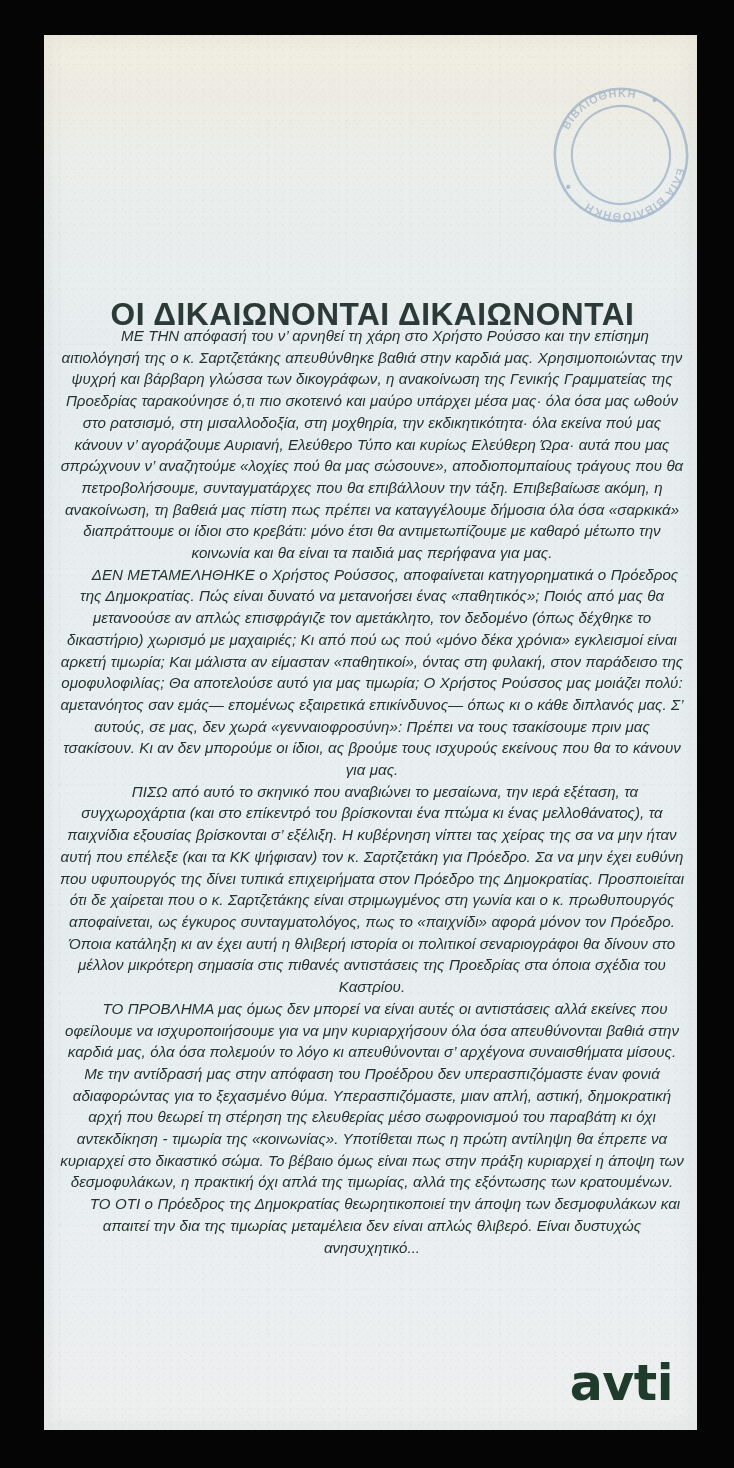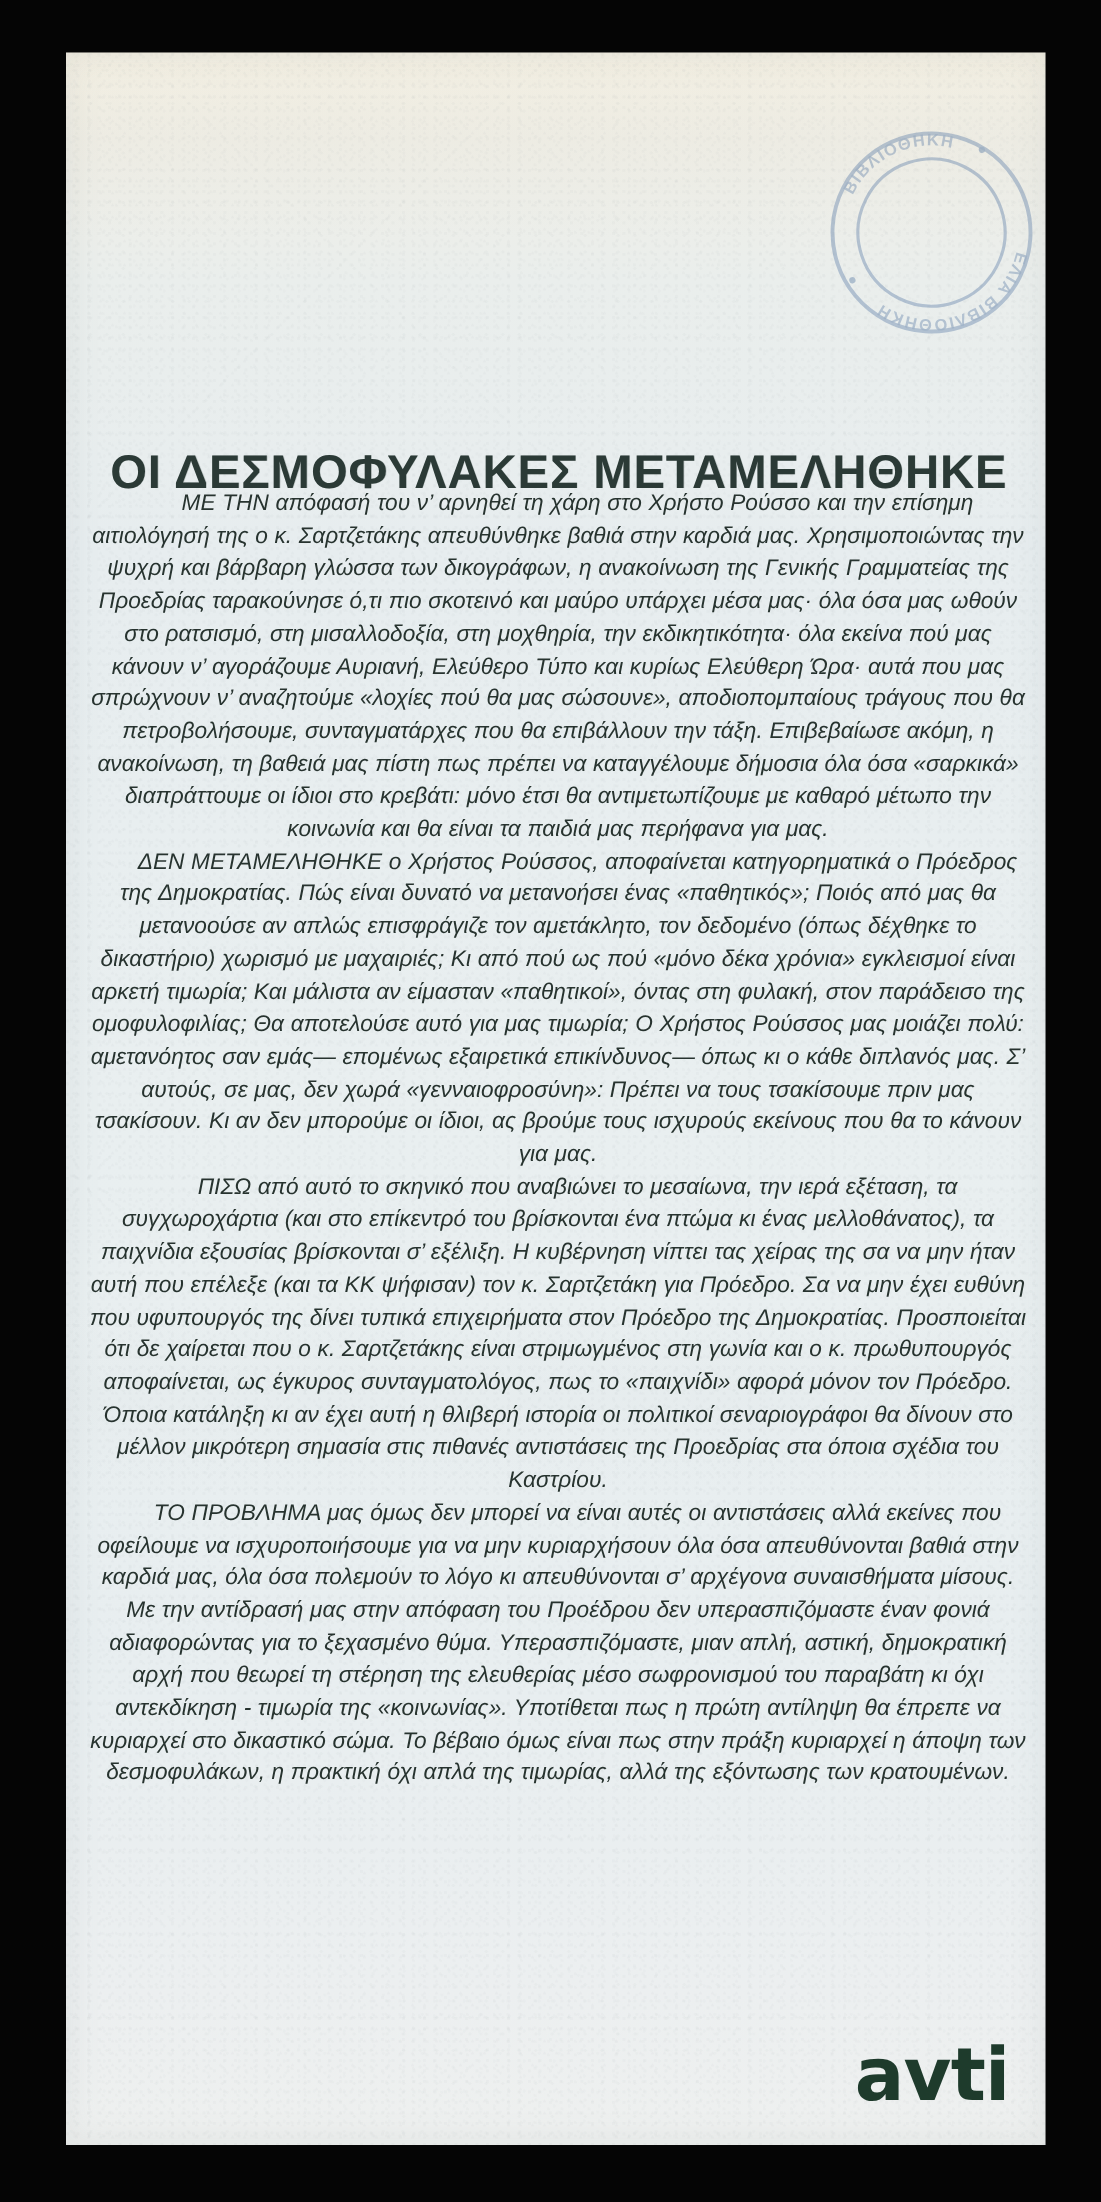--- a/index.html
+++ b/index.html
@@ -155,25 +155,26 @@
         <text>
           <textPath href="#arc-bot" startOffset="17%">ΕΛΙΑ  ΒΙΒΛΙΟΘΗΚΗ</textPath>
         </text>
       </g>
       <defs>
         <path id="arc-top" d="M 22 78 A 58 58 0 0 1 138 78"></path>
         <path id="arc-bot" d="M 138 78 A 58 58 0 0 1 22 78"></path>
       </defs>
     </svg>
 
-    <h1 id="headline">ΟΙ ΔΕΣΜΟΦΥΛΑΚΕΣ ΜΕΤΑΜΕΛΗΘΗΚΕ</h1>
+    <h1 id="headline">ΟΙ ΔΙΚΑΙΩΝΟΝΤΑΙ ΔΙΚΑΙΩΝΟΝΤΑΙ</h1>
 
     <div id="article">
       <p class="para">ΜΕ ΤΗΝ απόφασή του ν’ αρνηθεί τη χάρη στο Χρήστο Ρούσσο και την επίσημη αιτιολόγησή της ο κ. Σαρτζετάκης απευθύνθηκε βαθιά στην καρδιά μας. Χρησιμοποιώντας την ψυχρή και βάρβαρη γλώσσα των δικογράφων, η ανακοίνωση της Γενικής Γραμματείας της Προεδρίας ταρακούνησε ό,τι πιο σκοτεινό και μαύρο υπάρχει μέσα μας· όλα όσα μας ωθούν στο ρατσισμό, στη μισαλλοδοξία, στη μοχθηρία, την εκδικητικότητα· όλα εκείνα πού μας κάνουν ν’ αγοράζουμε Αυριανή, Ελεύθερο Τύπο και κυρίως Ελεύθερη  Ώρα· αυτά που μας σπρώχνουν ν’ αναζητούμε «λοχίες πού θα μας σώσουνε», αποδιοπομπαίους τράγους που θα πετροβολήσουμε, συνταγματάρχες που θα επιβάλλουν την τάξη. Επιβεβαίωσε ακόμη, η ανακοίνωση, τη βαθειά μας πίστη πως πρέπει να καταγγέλουμε δήμοσια όλα όσα «σαρκικά» διαπράττουμε οι ίδιοι στο κρεβάτι: μόνο έτσι θα αντιμετωπίζουμε με καθαρό μέτωπο την κοινωνία και θα είναι τα παιδιά μας περήφανα για μας.</p>
       <p class="para">ΔΕΝ ΜΕΤΑΜΕΛΗΘΗΚΕ ο Χρήστος Ρούσσος, αποφαίνεται κατηγορηματικά ο Πρόεδρος της Δημοκρατίας. Πώς είναι δυνατό να μετανοήσει ένας «παθητικός»; Ποιός από μας θα μετανοούσε αν απλώς επισφράγιζε τον αμετάκλητο, τον δεδομένο (όπως δέχθηκε το δικαστήριο) χωρισμό με μαχαιριές; Κι από πού ως πού «μόνο δέκα χρόνια» εγκλεισμοί είναι αρκετή τιμωρία; Και μάλιστα αν είμασταν «παθητικοί», όντας στη φυλακή, στον παράδεισο της ομοφυλοφιλίας; Θα αποτελούσε αυτό για μας τιμωρία; Ο Χρήστος Ρούσσος μας μοιάζει πολύ: αμετανόητος σαν εμάς— επομένως εξαιρετικά επικίνδυνος— όπως κι ο κάθε διπλανός μας. Σ’ αυτούς, σε μας, δεν χωρά «γενναιοφροσύνη»: Πρέπει να τους τσακίσουμε πριν μας τσακίσουν. Κι αν δεν μπορούμε οι ίδιοι, ας βρούμε τους ισχυρούς εκείνους που θα το κάνουν για μας.</p>
       <p class="para">ΠΙΣΩ από αυτό το σκηνικό που αναβιώνει το μεσαίωνα, την ιερά εξέταση, τα συγχωροχάρτια (και στο επίκεντρό του βρίσκονται ένα πτώμα κι ένας μελλοθάνατος), τα παιχνίδια εξουσίας βρίσκονται σ’ εξέλιξη. Η κυβέρνηση νίπτει τας χείρας της σα να μην ήταν αυτή που επέλεξε (και τα ΚΚ ψήφισαν) τον κ. Σαρτζετάκη για Πρόεδρο. Σα να μην έχει ευθύνη που υφυπουργός της δίνει τυπικά επιχειρήματα στον Πρόεδρο της Δημοκρατίας. Προσποιείται ότι δε χαίρεται που ο κ. Σαρτζετάκης είναι στριμωγμένος στη γωνία και ο κ. πρωθυπουργός αποφαίνεται, ως έγκυρος συνταγματολόγος, πως το «παιχνίδι» αφορά μόνον τον Πρόεδρο. Όποια κατάληξη κι αν έχει αυτή η θλιβερή ιστορία οι πολιτικοί σεναριογράφοι θα δίνουν στο μέλλον μικρότερη σημασία στις πιθανές αντιστάσεις της Προεδρίας στα όποια σχέδια του Καστρίου.</p>
       <p class="para">ΤΟ ΠΡΟΒΛΗΜΑ μας όμως δεν μπορεί να είναι αυτές οι αντιστάσεις αλλά εκείνες που οφείλουμε να ισχυροποιήσουμε για να μην κυριαρχήσουν όλα όσα απευθύνονται βαθιά στην καρδιά μας, όλα όσα πολεμούν το λόγο κι απευθύνονται σ’ αρχέγονα συναισθήματα μίσους. Με την αντίδρασή μας στην απόφαση του Προέδρου δεν υπερασπιζόμαστε έναν φονιά αδιαφορώντας για το ξεχασμένο θύμα. Υπερασπιζόμαστε, μιαν απλή, αστική, δημοκρατική αρχή που θεωρεί τη στέρηση της ελευθερίας μέσο σωφρονισμού του παραβάτη κι όχι αντεκδίκηση - τιμωρία της «κοινωνίας». Υποτίθεται πως η πρώτη αντίληψη θα έπρεπε να κυριαρχεί στο δικαστικό σώμα. Το βέβαιο όμως είναι πως στην πράξη κυριαρχεί η άποψη των δεσμοφυλάκων, η πρακτική όχι απλά της τιμωρίας, αλλά της εξόντωσης των κρατουμένων.</p>
+      <p class="para">ΤΟ ΟΤΙ ο Πρόεδρος της Δημοκρατίας θεωρητικοποιεί την άποψη των δεσμοφυλάκων και απαιτεί την δια της τιμωρίας μεταμέλεια δεν είναι απλώς θλιβερό. Είναι δυστυχώς ανησυχητικό...</p>
     </div>
 
     <div id="logo">avti</div>
 
   </div>
 </div>
 
 </body></html>

